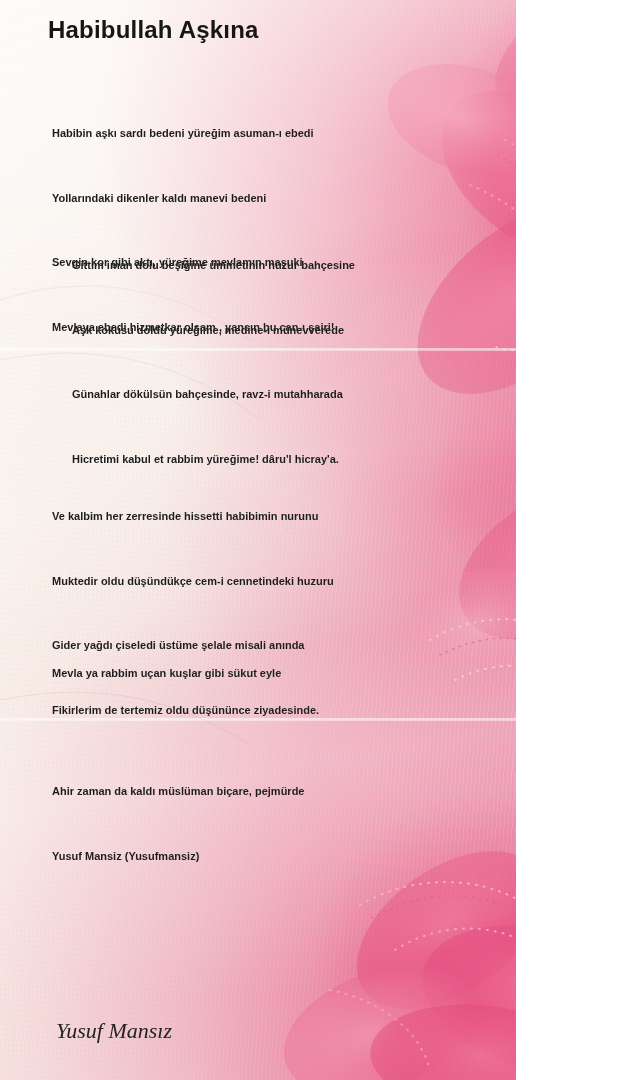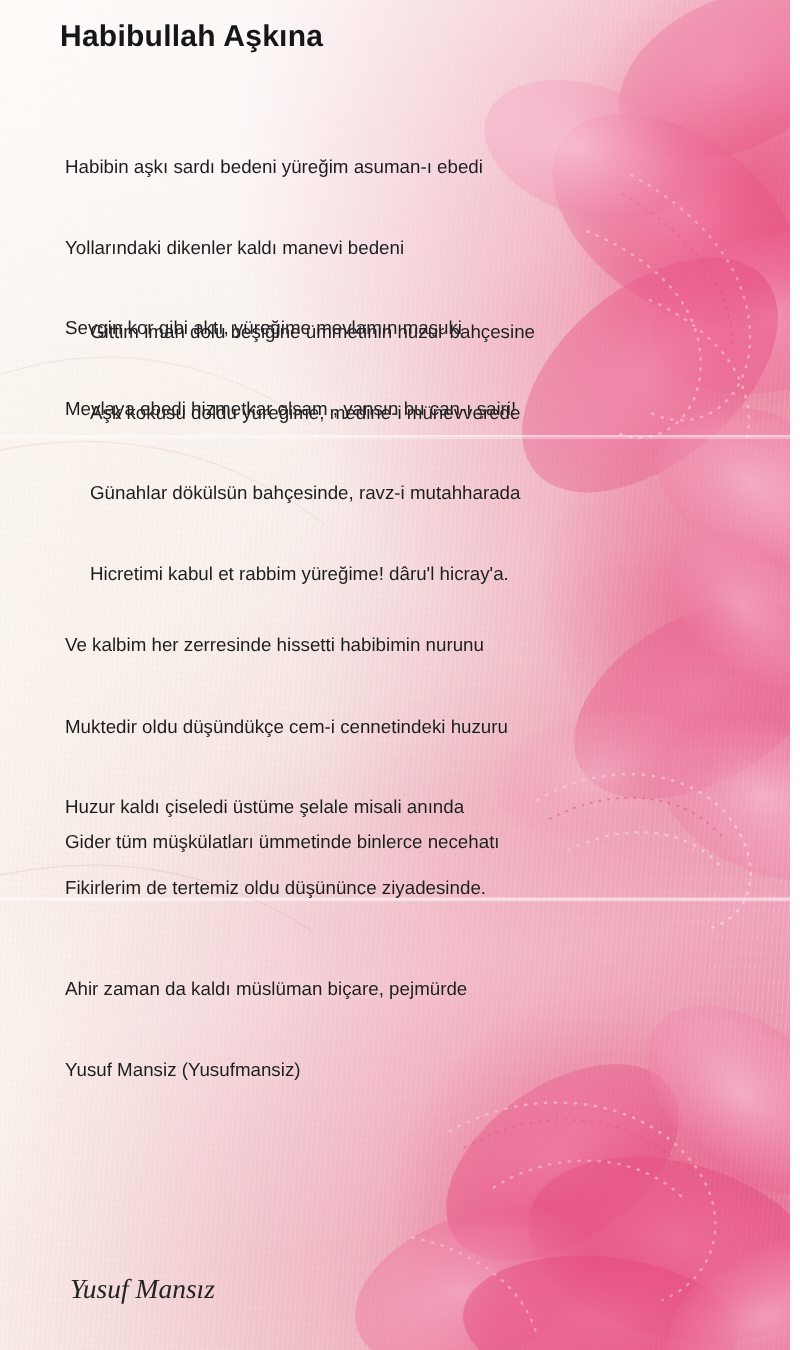--- a/index.html
+++ b/index.html
@@ -6,21 +6,21 @@
   html, body {
     margin: 0;
     padding: 0;
     background: #ffffff;
   }
   body {
     font-family: "Liberation Sans", sans-serif;
   }
   #page {
     position: relative;
-    width: 632px;
+    width: 516px;
     height: 1080px;
     overflow: hidden;
     background: #86efac;
   }
 
   
   .bg-base {
     position: absolute;
     inset: 0;
     background:
@@ -92,22 +92,22 @@
     left: 48px;
     top: 16px;
     font-size: 24px;
     font-weight: bold;
     color: #161616;
     letter-spacing: 0.2px;
   }
   .stanza {
     position: absolute;
     left: 52px;
-    font-size: 15px;
-    font-weight: normal;
+    font-size: 11px;
+    font-weight: bold;
     color: #1d1d1d;
     line-height: 21.5px;
     white-space: pre;
     text-shadow: 0 0 1px rgba(255,255,255,0.35);
   }
   .stanza .line { display: block; }
   .s1 { top: 80px; }
   .s2 { top: 212px; margin-left: 20px; }
   .s3 { top: 463px; }
   .s4 { top: 620px; }
@@ -226,26 +226,26 @@
     <div class="stanza s2">
       <span class="line">Gittim iman dolu beşiğine ümmetinin huzur bahçesine</span>
       <span class="line">Aşk kokusu doldu yüreğime, medine-i münevverede</span>
       <span class="line">Günahlar dökülsün bahçesinde, ravz-i mutahharada</span>
       <span class="line">Hicretimi kabul et rabbim yüreğime! dâru'l hicray'a.</span>
     </div>
 
     <div class="stanza s3">
       <span class="line">Ve kalbim her zerresinde hissetti habibimin nurunu</span>
       <span class="line">Muktedir oldu düşündükçe cem-i cennetindeki huzuru</span>
-      <span class="line">Huzur kaldı çiseledi üstüme şelale misali anında</span>
+      <span class="line">Gider yağdı çiseledi üstüme şelale misali anında</span>
       <span class="line">Fikirlerim de tertemiz oldu düşününce ziyadesinde.</span>
     </div>
 
     <div class="stanza s4">
-      <span class="line">Gider tüm müşkülatları ümmetinde binlerce necehatı</span>
+      <span class="line">Mevla ya rabbim uçan kuşlar gibi sükut eyle</span>
     </div>
 
     <div class="stanza s5">
       <span class="line">Ahir zaman da kaldı müslüman biçare, pejmürde</span>
       <span class="line">Yusuf Mansiz (Yusufmansiz)</span>
     </div>
 
     <div class="signature">Yusuf Mansız</div>
 
   </div>

